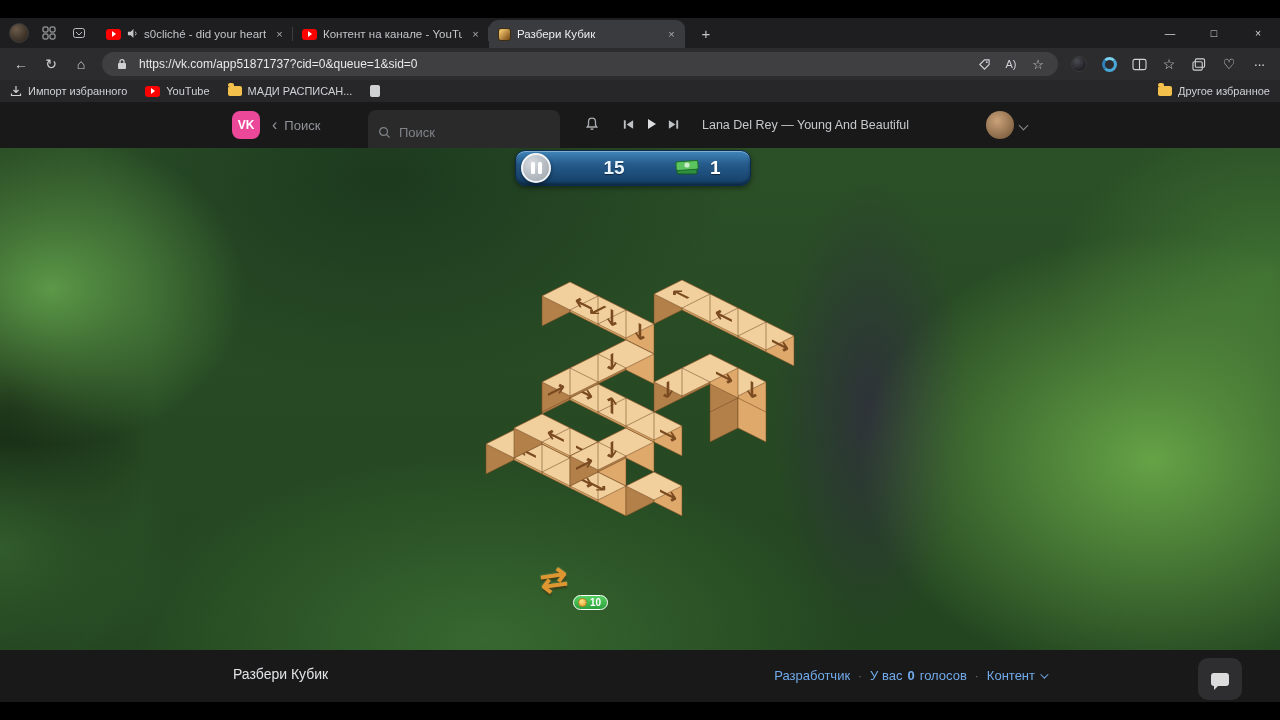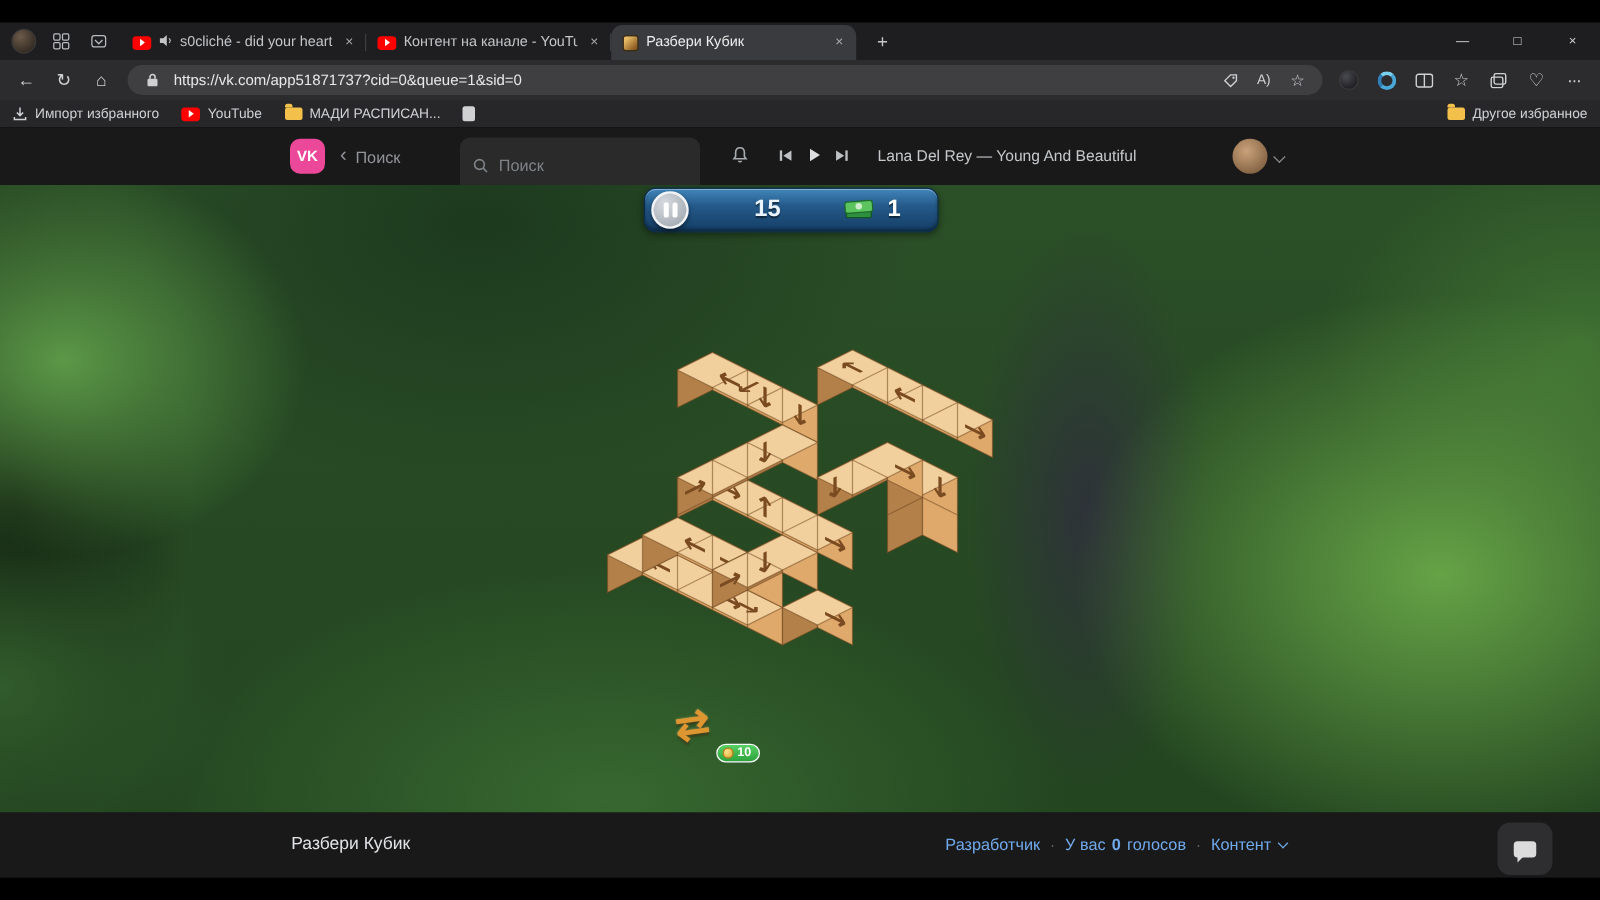--- a/index.html
+++ b/index.html
@@ -119,21 +119,21 @@
          display:inline-block; text-shadow:0 2px 2px rgba(50,25,0,.55), 0 0 2px rgba(255,220,140,.6); }
   .hint-badge { position:absolute; right:-8px; bottom:0; background:linear-gradient(#57d063,#2ba23c);
          border:1px solid #fff; border-radius:9px; color:#fff; font-size:10px; font-weight:bold;
          padding:1px 6px 1px 4px; display:flex; align-items:center; gap:3px;justify-content:flex-end; }
   .hint-coin { width:9px; height:9px; border-radius:50%; flex:none;
          background:radial-gradient(circle at 35% 30%, #ffe38a, #e0a32e); border:1px solid #b97f1d; }
 
   
   #vk-footer { position:absolute; left:0; top:548px; width:1280px; height:52px; background:#19191a; }
   .footer-title { position:absolute; left:233px; top:16px; color:#e1e3e6; font-size:14px; }
-  .footer-links { position:absolute; right:252px; top:18px; display:flex; align-items:center;
+  .footer-links { position:absolute; right:234px; top:18px; display:flex; align-items:center;
          gap:8px; font-size:13px; color:#71aaeb;text-align:center; }
   .footer-sep { color:#6b6e71; font-size:12px; }
   .footer-link { display:flex; align-items:center; gap:5px; }
   .chev-blue { width:6px; height:6px; border-right:1.5px solid #71aaeb; border-bottom:1.5px solid #71aaeb;
          transform:rotate(45deg) translateY(-2px); display:inline-block; }
   .votes-count { font-weight:bold; }
 
   #chat-btn { position:absolute; right:38px; top:658px; width:44px; height:42px; background:#2e2e30;
          border-radius:10px; display:flex; align-items:center; justify-content:center; z-index:5; }
   .bubble { width:18px; height:13px; background:#dcdcdc; border-radius:3px; position:relative; }

